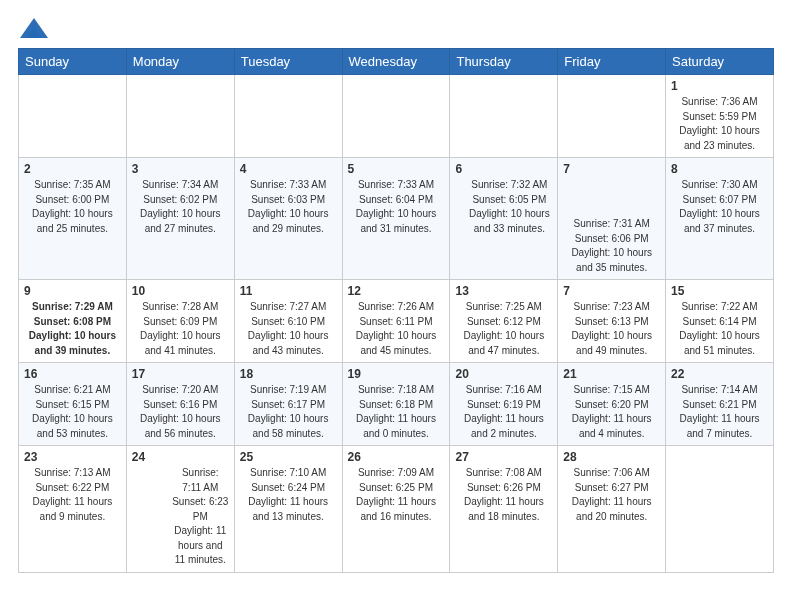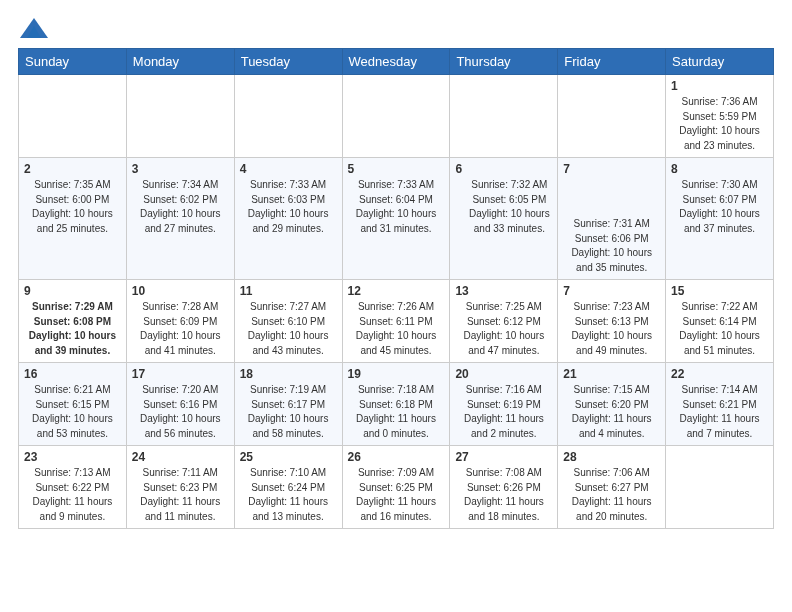--- a/index.html
+++ b/index.html
@@ -286,21 +286,21 @@
         </tr>
         <tr>
           <td>
             <span class="day-num">23</span>
             <div class="day-info" style="white-space: pre-line;">Sunrise: 7:13 AM
 Sunset: 6:22 PM
 Daylight: 11 hours and 9 minutes.</div>
           </td>
           <td>
             <span class="day-num">24</span>
-            <div class="day-info" style="white-space: pre-line;">Sunrise: 7:11 AM
+            <div class="day-info" style="white-space: pre-line; margin-left: 40px;">Sunrise: 7:11 AM
 Sunset: 6:23 PM
 Daylight: 11 hours and 11 minutes.</div>
           </td>
           <td>
             <span class="day-num">25</span>
             <div class="day-info" style="white-space: pre-line;">Sunrise: 7:10 AM
 Sunset: 6:24 PM
 Daylight: 11 hours and 13 minutes.</div>
           </td>
           <td>

